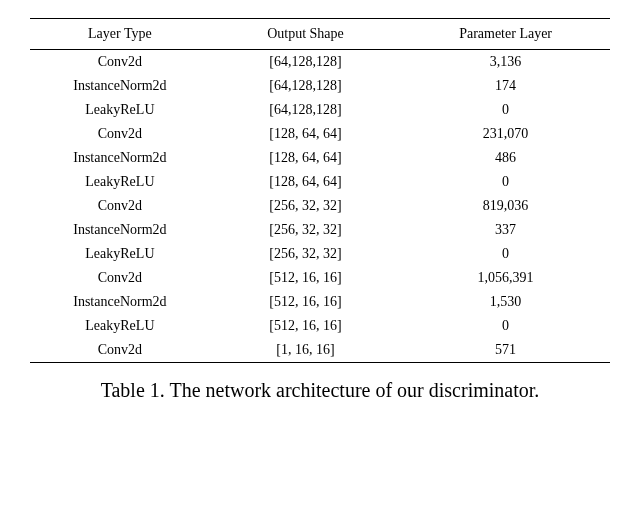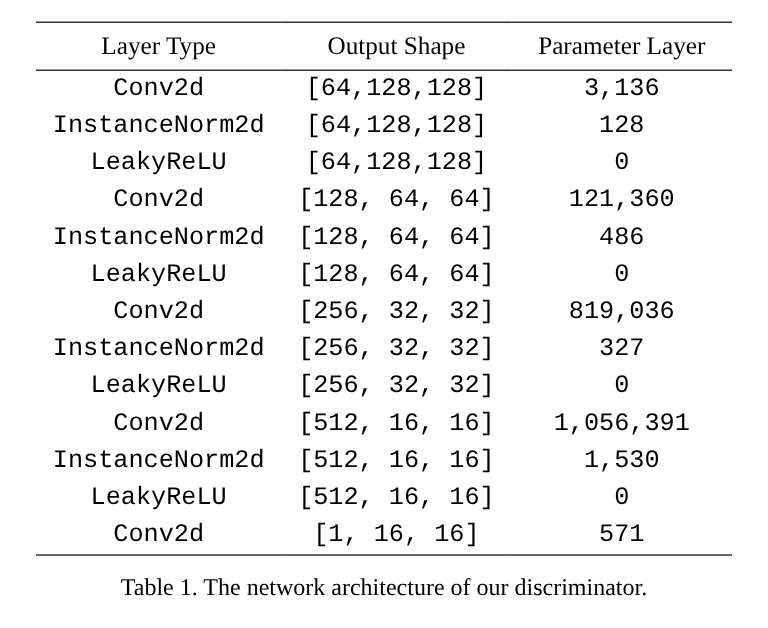--- a/index.html
+++ b/index.html
@@ -7,29 +7,28 @@
       font-family: 'Times New Roman', Times, serif;
       background: #ffffff;
       color: #000000;
       width: 640px;
       height: 523px;
       padding: 18px 30px;
     }
     .table {
       border-collapse: collapse;
       width: 100%;
-      font-size: 21px;
+      font-size: 14px;
     }
     .table thead tr {
       border-top: 1.5px solid #000;
       border-bottom: 1px solid #000;
     }
     .table tbody {
       border-bottom: 1.5px solid #000;
-      font-family: Liberation Mono, monospace;
     }
     .table th {
       font-weight: normal;
       text-align: center;
       padding: 7px 14px;
     }
     .table td {
       text-align: center;
       padding: 4px 14px;
       white-space: nowrap;
@@ -56,51 +55,51 @@
   </thead>
   <tbody>
     <tr>
       <td>Conv2d</td>
       <td>[64,128,128]</td>
       <td>3,136</td>
     </tr>
     <tr>
       <td>InstanceNorm2d</td>
       <td>[64,128,128]</td>
-      <td>128</td>
+      <td>174</td>
     </tr>
     <tr>
       <td>LeakyReLU</td>
       <td>[64,128,128]</td>
       <td>0</td>
     </tr>
     <tr>
       <td>Conv2d</td>
       <td>[128, 64, 64]</td>
-      <td>121,360</td>
+      <td>231,070</td>
     </tr>
     <tr>
       <td>InstanceNorm2d</td>
       <td>[128, 64, 64]</td>
       <td>486</td>
     </tr>
     <tr>
       <td>LeakyReLU</td>
       <td>[128, 64, 64]</td>
       <td>0</td>
     </tr>
     <tr>
       <td>Conv2d</td>
       <td>[256, 32, 32]</td>
       <td>819,036</td>
     </tr>
     <tr>
       <td>InstanceNorm2d</td>
       <td>[256, 32, 32]</td>
-      <td>327</td>
+      <td>337</td>
     </tr>
     <tr>
       <td>LeakyReLU</td>
       <td>[256, 32, 32]</td>
       <td>0</td>
     </tr>
     <tr>
       <td>Conv2d</td>
       <td>[512, 16, 16]</td>
       <td>1,056,391</td>

